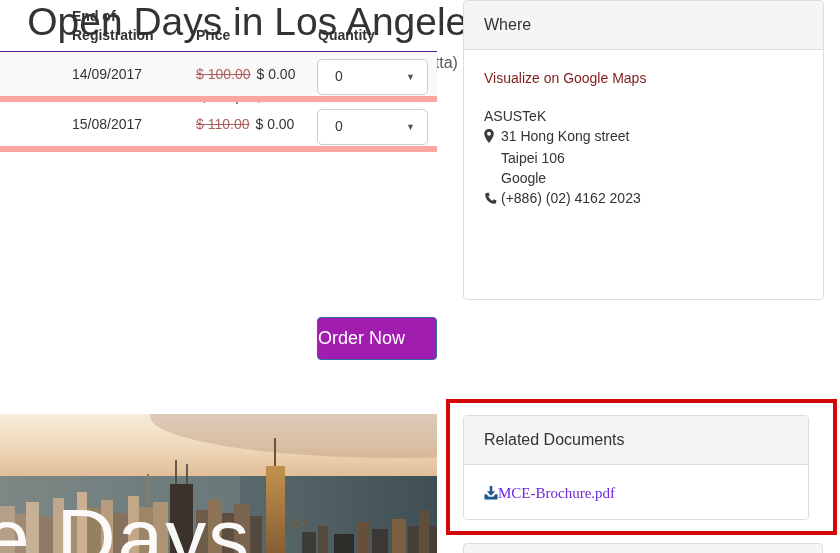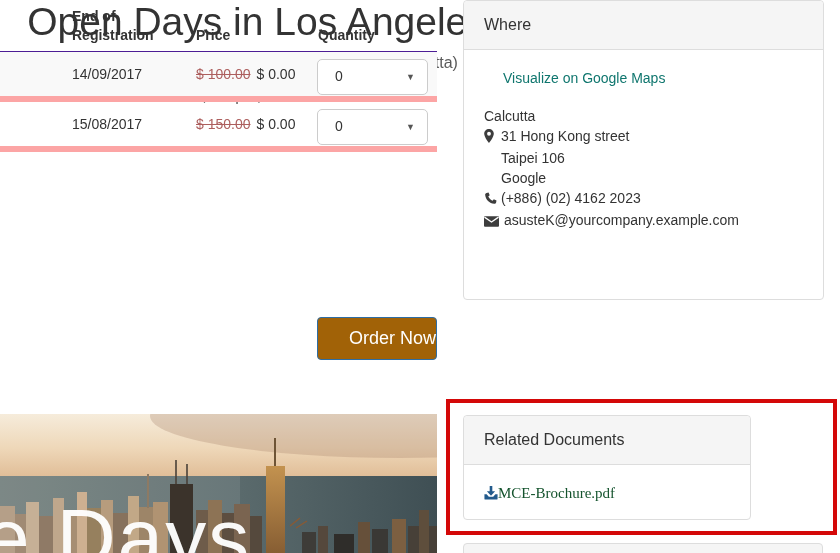--- a/index.html
+++ b/index.html
@@ -33,42 +33,42 @@
   .qty-select {
     position:absolute; left:317px; top:7px; width:111px; height:36px;
     background:#fff; border:1px solid #ccc; border-radius:5px;
     font-size:14px; color:#333; cursor:pointer;
   }
   .qty-select .val { position:absolute; left:17px; top:8px; }
   .qty-select .caret { position:absolute; right:12px; top:12px; font-size:9px; color:#555; }
 
   .order-btn {
     left:317px; top:317px; width:120px; height:43px;
-    background:#a16207; border:1px solid #2e6da4; border-radius:4px;
+    background:#a21caf; border:1px solid #2e6da4; border-radius:4px;
     color:#fff; font-size:18px; font-family:"Liberation Sans",sans-serif;
-    cursor:pointer; text-align:right; line-height:41px;
+    cursor:pointer; text-align:left; line-height:41px;
   }
 
   
   .panel { background:#fff; border:1px solid #ddd; border-radius:4px; }
   .panel-heading {
     background:#f5f5f5; border-bottom:1px solid #ddd;
     border-radius:4px 4px 0 0; padding:15px 20px;
     font-size:16px; color:#333;
   }
   .panel-body { padding:20px; font-size:14px; color:#333; }
   .where-panel { left:463px; top:140; width:361px; height:300px; }
-  .maps-link { color:#0f766e; text-decoration:none; display:inline-block;margin-left:19px; }
+  .maps-link { color:#7f1d1d; text-decoration:none; display:inline-block; }
   .addr { margin-top:20px; line-height:20px; }
   .addr .line { position:relative; }
   .addr .indent { padding-left:17px; }
   .addr .ico { display:inline-block; width:13px; margin-right:4px; vertical-align:-2px; }
 
-  .docs-panel { left:463px; top:415px; width:288px; height:105px; }
-  .doc-link { color:#14532d; text-decoration:none; font-family:"Liberation Serif", serif; font-size:15px; }
+  .docs-panel { left:463px; top:415px; width:346px; height:105px; }
+  .doc-link { color:#6d28d9; text-decoration:none; font-family:"Liberation Serif", serif; font-size:15px; }
   .doc-link .ico { display:inline-block; vertical-align:-2px; }
 
   .highlight-rect {
     left:446px; top:399px; width:391px; height:136px;
     border:4px solid #d40808; pointer-events:none;
   }
 
   .next-panel {
     left:463px; top:543px; width:360px; height:24px;
     background:#f5f5f5; border:1px solid #ddd; border-radius:4px 4px 0 0;
@@ -114,60 +114,52 @@
     </div>
     <div class="qty-select">
       <span class="val">0</span>
       <span class="caret">▼</span>
     </div>
   </div>
 
   <div class="trow">
     <div class="td-date">15/08/2017</div>
     <div class="td-price">
-      <span class="price-old">$ 150.00</span><span>$ 0.00</span>
+      <span class="price-old">$ 110.00</span><span>$ 0.00</span>
     </div>
     <div class="qty-select">
       <span class="val">0</span>
       <span class="caret">▼</span>
     </div>
   </div>
 </div>
 
 <button class="abs order-btn">Order Now</button>
 
 <div class="abs panel where-panel">
   <div class="panel-heading">Where</div>
   <div class="panel-body">
     <a href="#" class="maps-link">Visualize on Google Maps</a>
     <div class="addr">
-      <div class="line">Calcutta</div>
+      <div class="line">ASUSTeK</div>
       <div class="line">
         <span class="ico">
           <svg width="10" height="14" viewBox="0 0 11 16">
               <path d="M5.5 0 C2.4 0 0 2.4 0 5.4 C0 9.2 5.5 16 5.5 16 S11 9.2 11 5.4 C11 2.4 8.6 0 5.5 0 Z M5.5 7.6 A2.2 2.2 0 1 1 5.5 3.2 A2.2 2.2 0 0 1 5.5 7.6 Z" fill="#3d3d3d"></path>
             </svg>
         </span><span>31 Hong Kong street</span>
       </div>
       <div class="line indent">Taipei 106</div>
       <div class="line indent">Google</div>
       <div class="line">
         <span class="ico">
           <svg width="13" height="13" viewBox="0 0 16 16">
               <path d="M3.2 1.1 L5.6 0.6 L7 3.9 L5.3 5.5 C6.3 7.7 8.3 9.7 10.5 10.7 L12.1 9 L15.4 10.4 L14.9 12.8 C14.7 13.9 13.7 14.7 12.6 14.6 C6.6 14 2 9.4 1.4 3.4 C1.3 2.3 2.1 1.3 3.2 1.1 Z" fill="#3d3d3d"></path>
             </svg>
         </span><span>(+886) (02) 4162 2023</span>
-      </div>
-      <div class="line">
-        <span class="ico" style="width:16px;">
-          <svg width="15" height="11" viewBox="0 0 16 11">
-              <rect x="0" y="0" width="16" height="11" rx="1" fill="#3d3d3d"></rect>
-              <path d="M0.5 0.8 L8 6 L15.5 0.8" fill="none" stroke="#fff" stroke-width="1.4"></path>
-            </svg>
-        </span><span>asusteK@yourcompany.example.com</span>
       </div>
     </div>
   </div>
 </div>
 
 <div class="abs panel docs-panel">
   <div class="panel-heading">Related Documents</div>
   <div class="panel-body">
     <a href="#" class="doc-link">
       <span class="ico">

